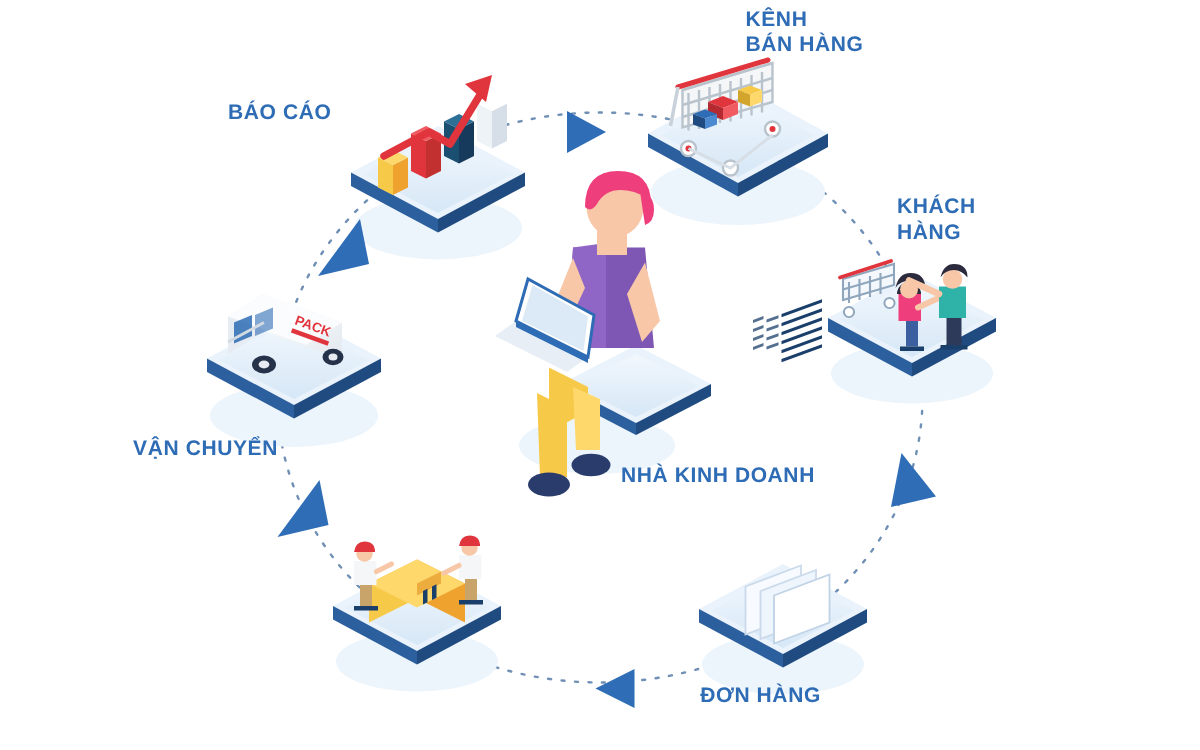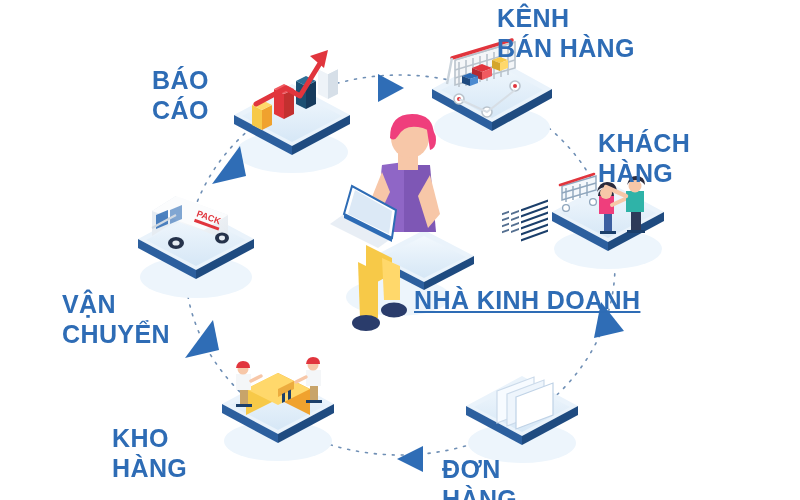--- a/index.html
+++ b/index.html
@@ -10,27 +10,27 @@
     font-family:"Liberation Sans","DejaVu Sans",sans-serif;
     overflow:hidden;
     position:relative;
   }
   #stage{position:absolute;left:0;top:0;width:800px;height:500px;}
   svg.layer{position:absolute;left:0;top:0;width:800px;height:500px;}
   .lbl{
     position:absolute;
     color:#2e6cb5;
     font-weight:bold;
-    font-size:25px;
+    font-size:14px;
     letter-spacing:0.4px;
     line-height:1.18;
     white-space:pre-line;
     text-transform:uppercase;
   }
-  .lbl.ctr{}
+  .lbl.ctr{text-align:center;}
   .lbl.r{}
   .lbl.l{text-align:left;}
 </style>
 </head>
 <body>
 
 <div id="stage">
 
   <svg class="layer" viewBox="0 0 800 500">
     <defs>
@@ -289,21 +289,20 @@
   </svg>
 
   <div class="lbl l" style="left:497px;top:4px;">KÊNH
 BÁN HÀNG</div>
 
   <div class="lbl l" style="left:598px;top:129px;">KHÁCH
 HÀNG</div>
 
   <div class="lbl ctr" style="left:442px;top:455px;width:130px;">ĐƠN HÀNG</div>
 
-  <div class="lbl ctr" style="left:112px;top:424px;width:130px;">KHO HÀNG</div>
 
   <div class="lbl ctr" style="left:62px;top:290px;width:150px;">VẬN CHUYỂN</div>
 
   <div class="lbl r" style="left:152px;top:66px;width:120px;">BÁO CÁO</div>
 
-  <div class="lbl l" style="left:414px;top:286px;text-decoration:underline;">NHÀ KINH DOANH</div>
+  <div class="lbl l" style="left:414px;top:308px;">NHÀ KINH DOANH</div>
 
 </div>
 
 </body></html>

